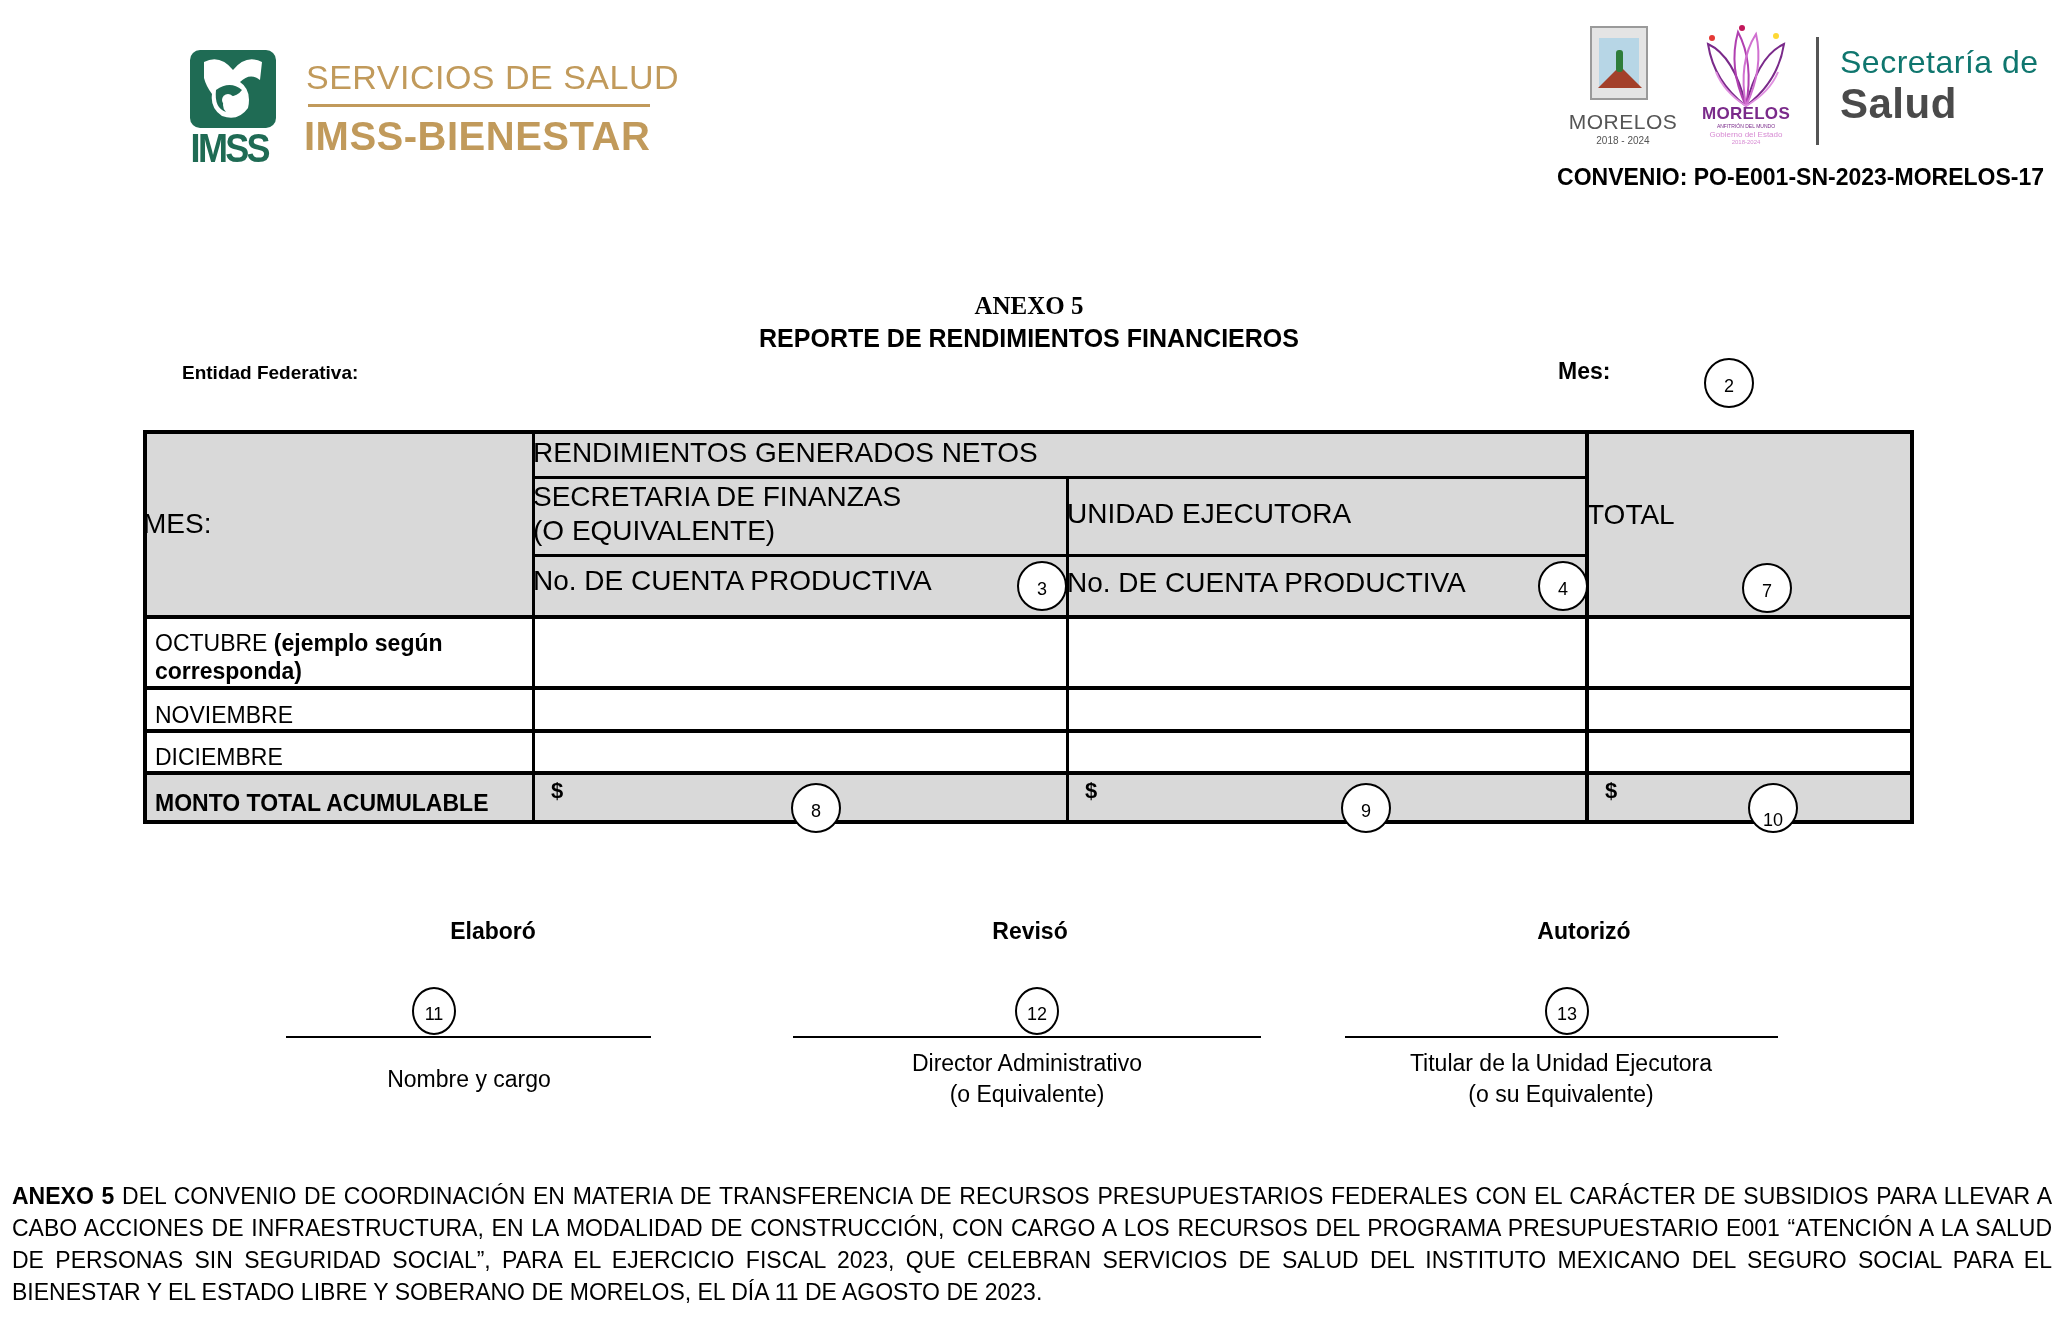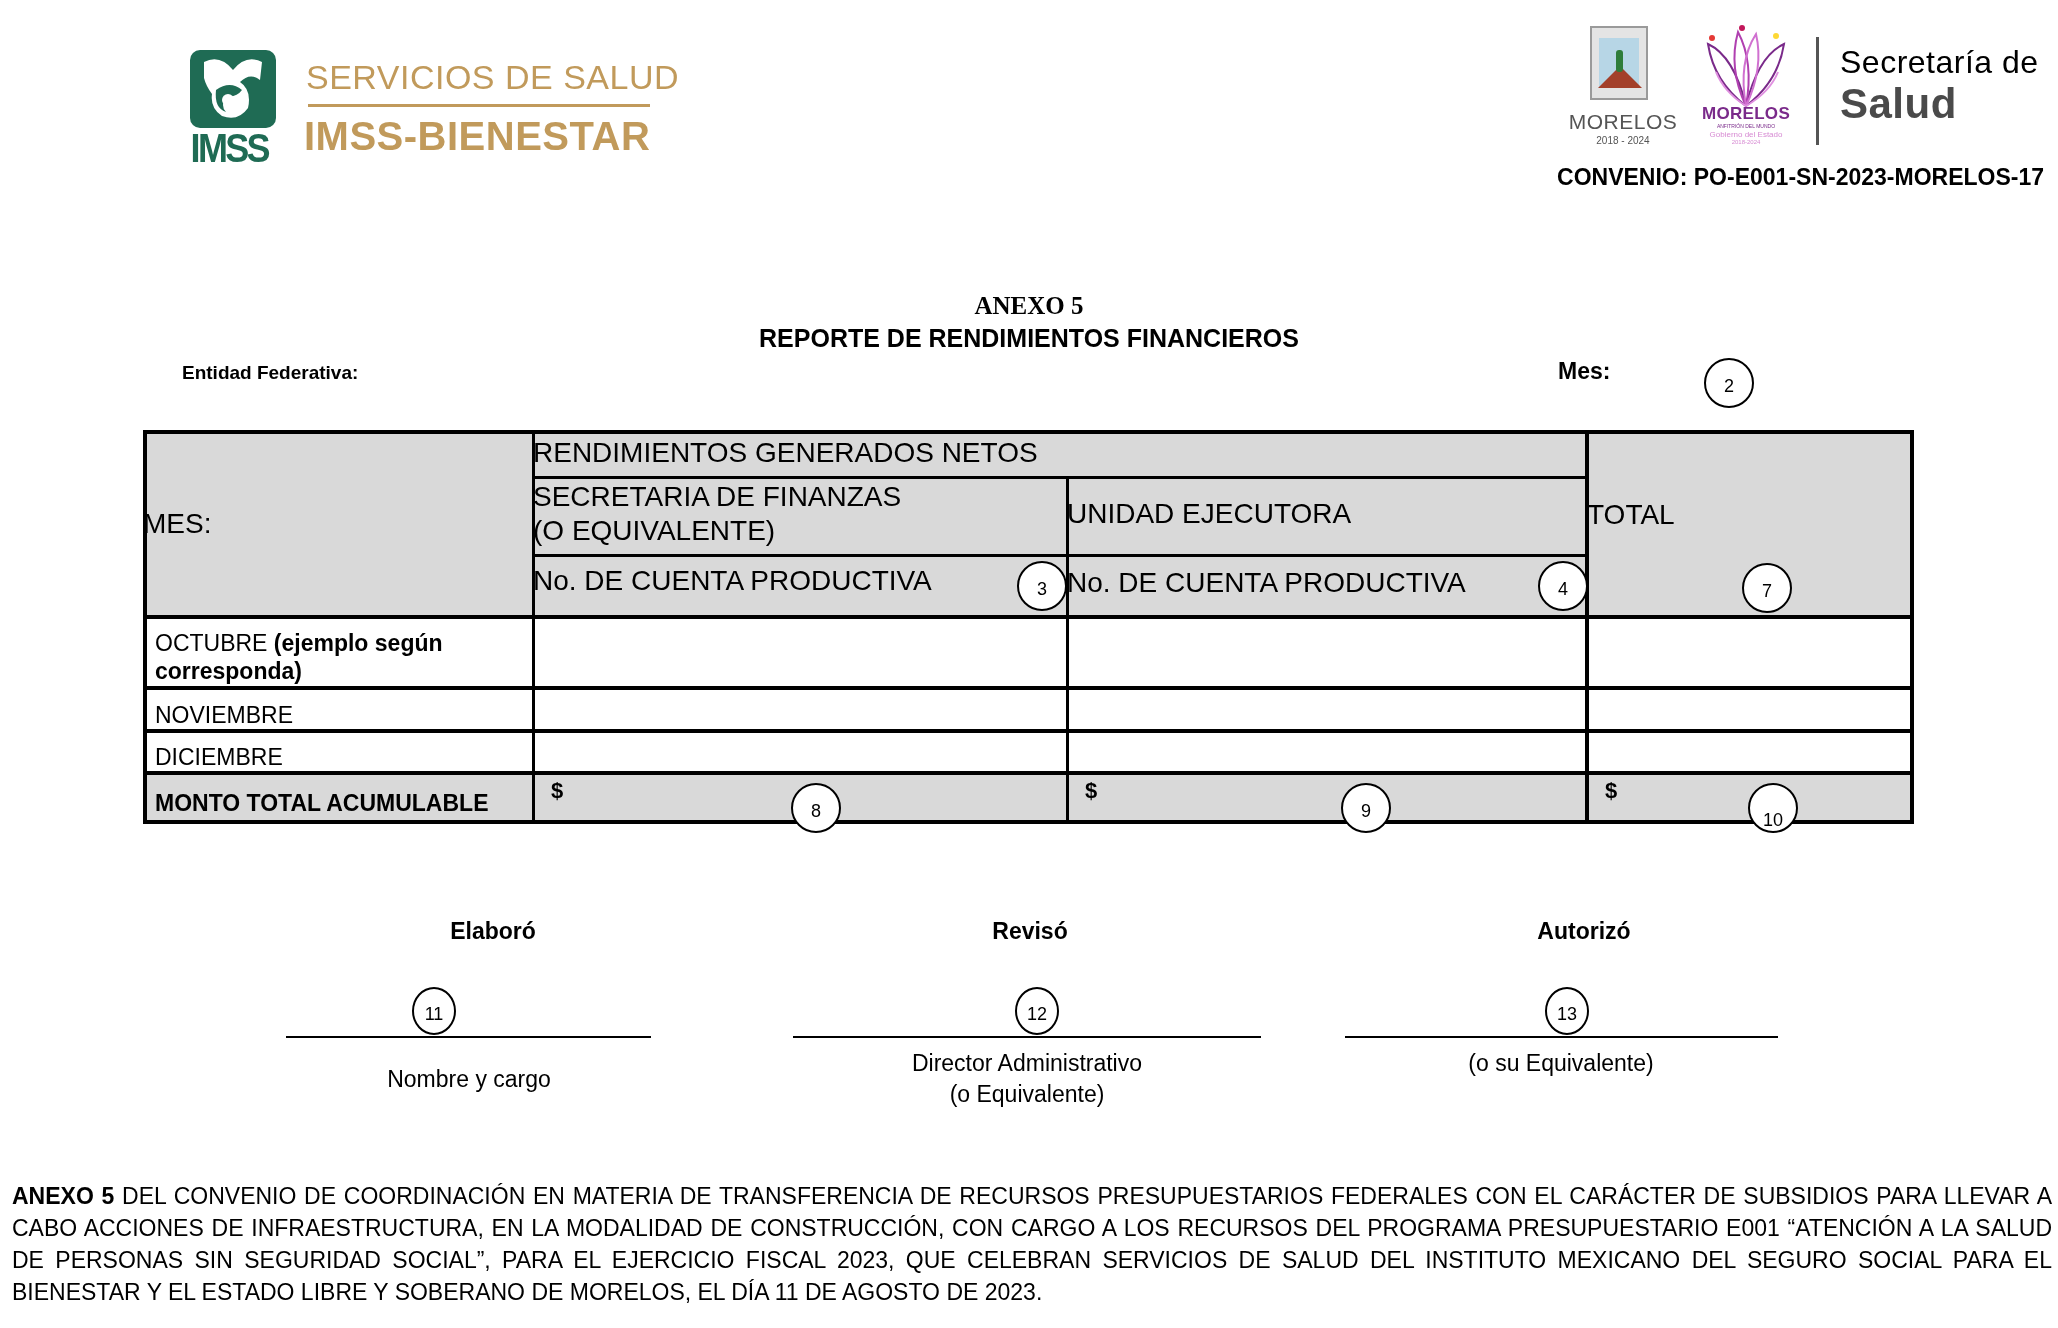--- a/index.html
+++ b/index.html
@@ -24,21 +24,21 @@
   .mor1-word { left: 1568px; top: 110px; width: 110px; text-align: center; font-size: 21px; color: #555; letter-spacing: 0.5px; }
   .mor1-years { left: 1568px; top: 135px; width: 110px; text-align: center; font-size: 10px; color: #555; }
 
   .flower { left: 1694px; top: 22px; width: 104px; height: 88px; }
   .mor2-word { left: 1693px; top: 104px; width: 106px; text-align: center; font-size: 17px; font-weight: bold; color: #7a2a8a; letter-spacing: 0.3px; }
   .mor2-sub  { left: 1693px; top: 123px; width: 106px; text-align: center; font-size: 5px; color: #7a2a8a; }
   .mor2-gob  { left: 1693px; top: 130px; width: 106px; text-align: center; font-size: 8px; color: #d78bd3; }
   .mor2-yrs  { left: 1693px; top: 139px; width: 106px; text-align: center; font-size: 6px; color: #d78bd3; }
 
   .sal-bar { left: 1816px; top: 37px; width: 3px; height: 108px; background: #555; }
-  .sal-1 { left: 1840px; top: 44px; font-size: 32px; color: #000000; letter-spacing: 0.5px; }
+  .sal-1 { left: 1840px; top: 44px; font-size: 32px; color: #0f766e; letter-spacing: 0.5px; }
   .sal-2 { left: 1840px; top: 80px; font-size: 42px; font-weight: bold; color: #4a4a4a; letter-spacing: 0.5px; }
 
   .convenio { right: 14px; top: 164px; font-size: 23px; font-weight: bold; }
 
   
   .anexo { left: 0; width: 2058px; top: 292px; text-align: center; font-family: "Liberation Serif", serif; font-weight: bold; font-size: 25px; }
   .reporte { left: 0; width: 2058px; top: 324px; text-align: center; font-weight: bold; font-size: 25px; }
   .entidad { left: 182px; top: 348px; font-weight: bold; font-size: 19px; margin-top: 14px; }
   .mes-lbl { left: 1558px; top: 358px; font-weight: bold; font-size: 23px; }
 
@@ -207,16 +207,17 @@
 <div class="sig-line" style="left:1345px; width:433px;"></div>
 
 <div class="sig-role" style="left:219px; top:1064px;">
   <div>Nombre y cargo</div>
 </div>
 <div class="sig-role" style="left:777px; top:1048px;">
   <div>Director Administrativo</div>
   <div>(o Equivalente)</div>
 </div>
 <div class="sig-role" style="left:1311px; top:1048px;">
+  <div>Titular de la Unidad Ejecutora</div>
   <div>(o su Equivalente)</div>
 </div>
 
 <div class="abs footer"><b>ANEXO 5</b><span> DEL CONVENIO DE COORDINACIÓN EN MATERIA DE TRANSFERENCIA DE RECURSOS PRESUPUESTARIOS FEDERALES CON EL CARÁCTER DE SUBSIDIOS PARA LLEVAR A CABO ACCIONES DE INFRAESTRUCTURA, EN LA MODALIDAD DE CONSTRUCCIÓN, CON CARGO A LOS RECURSOS DEL PROGRAMA PRESUPUESTARIO E001 “ATENCIÓN A LA SALUD DE PERSONAS SIN SEGURIDAD SOCIAL”, PARA EL EJERCICIO FISCAL 2023, QUE CELEBRAN SERVICIOS DE SALUD DEL INSTITUTO MEXICANO DEL SEGURO SOCIAL PARA EL BIENESTAR Y EL ESTADO LIBRE Y SOBERANO DE MORELOS, EL DÍA 11 DE AGOSTO DE 2023.</span></div>
 
 </body></html>

